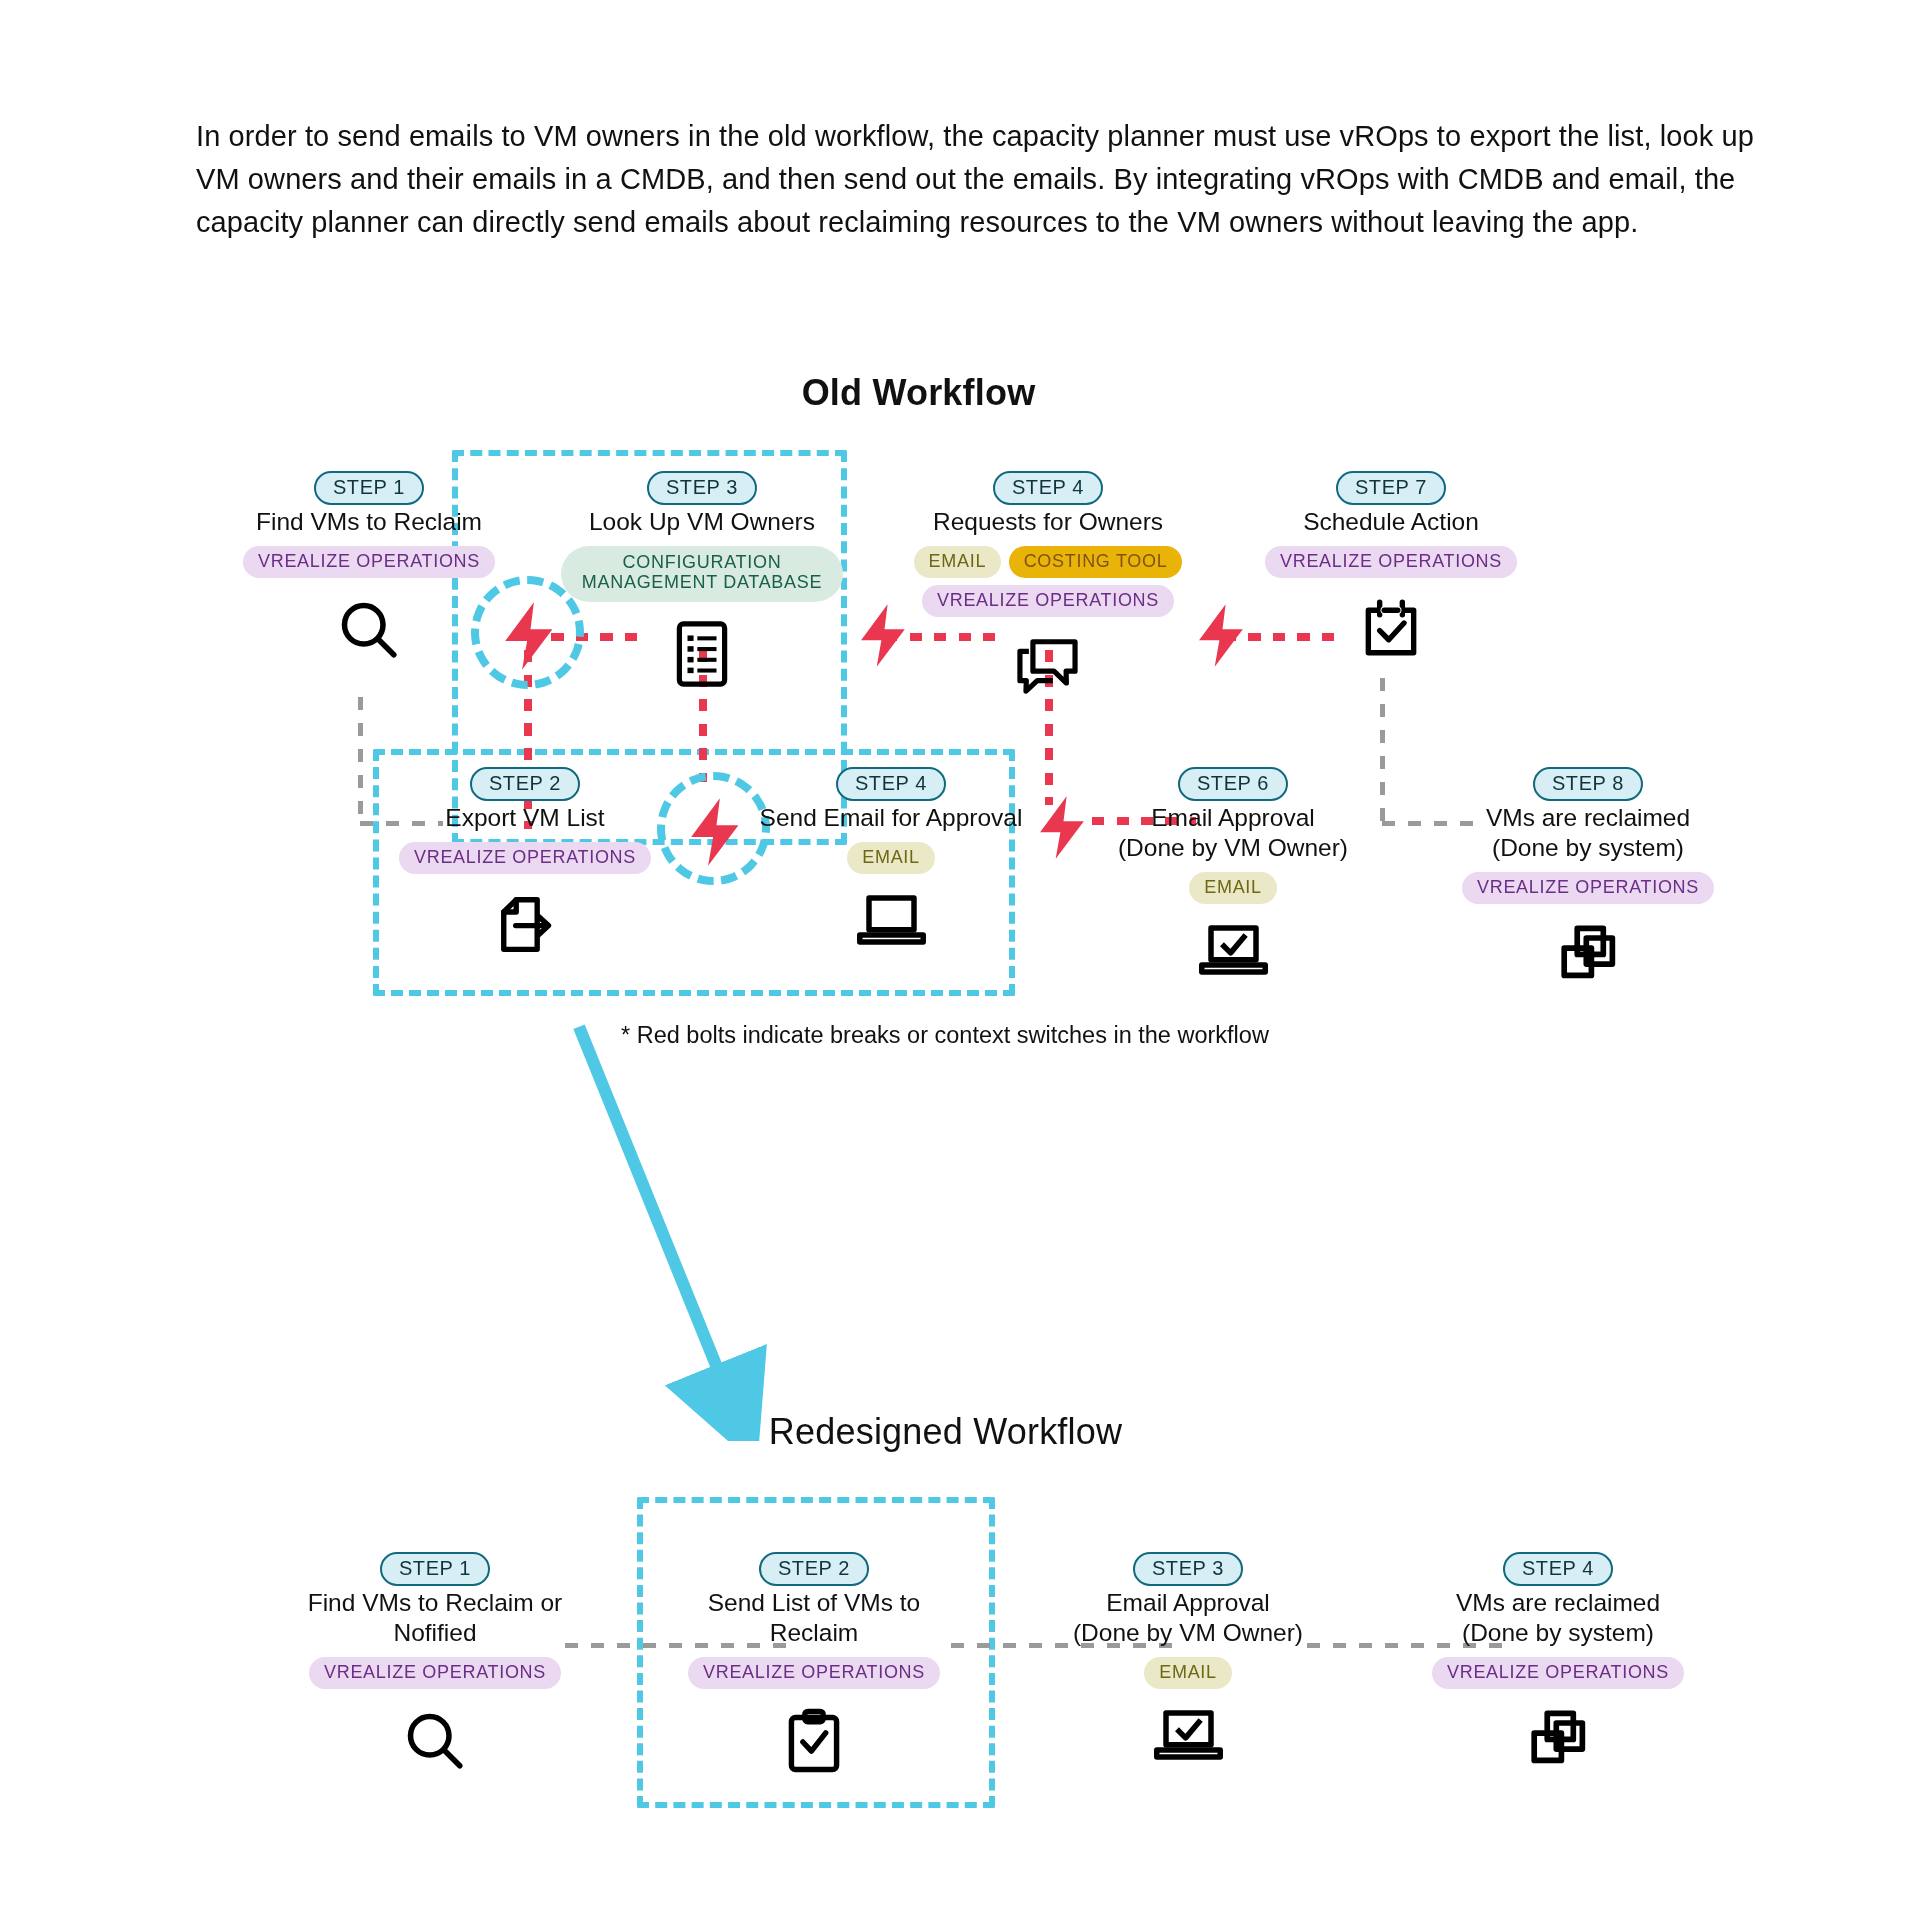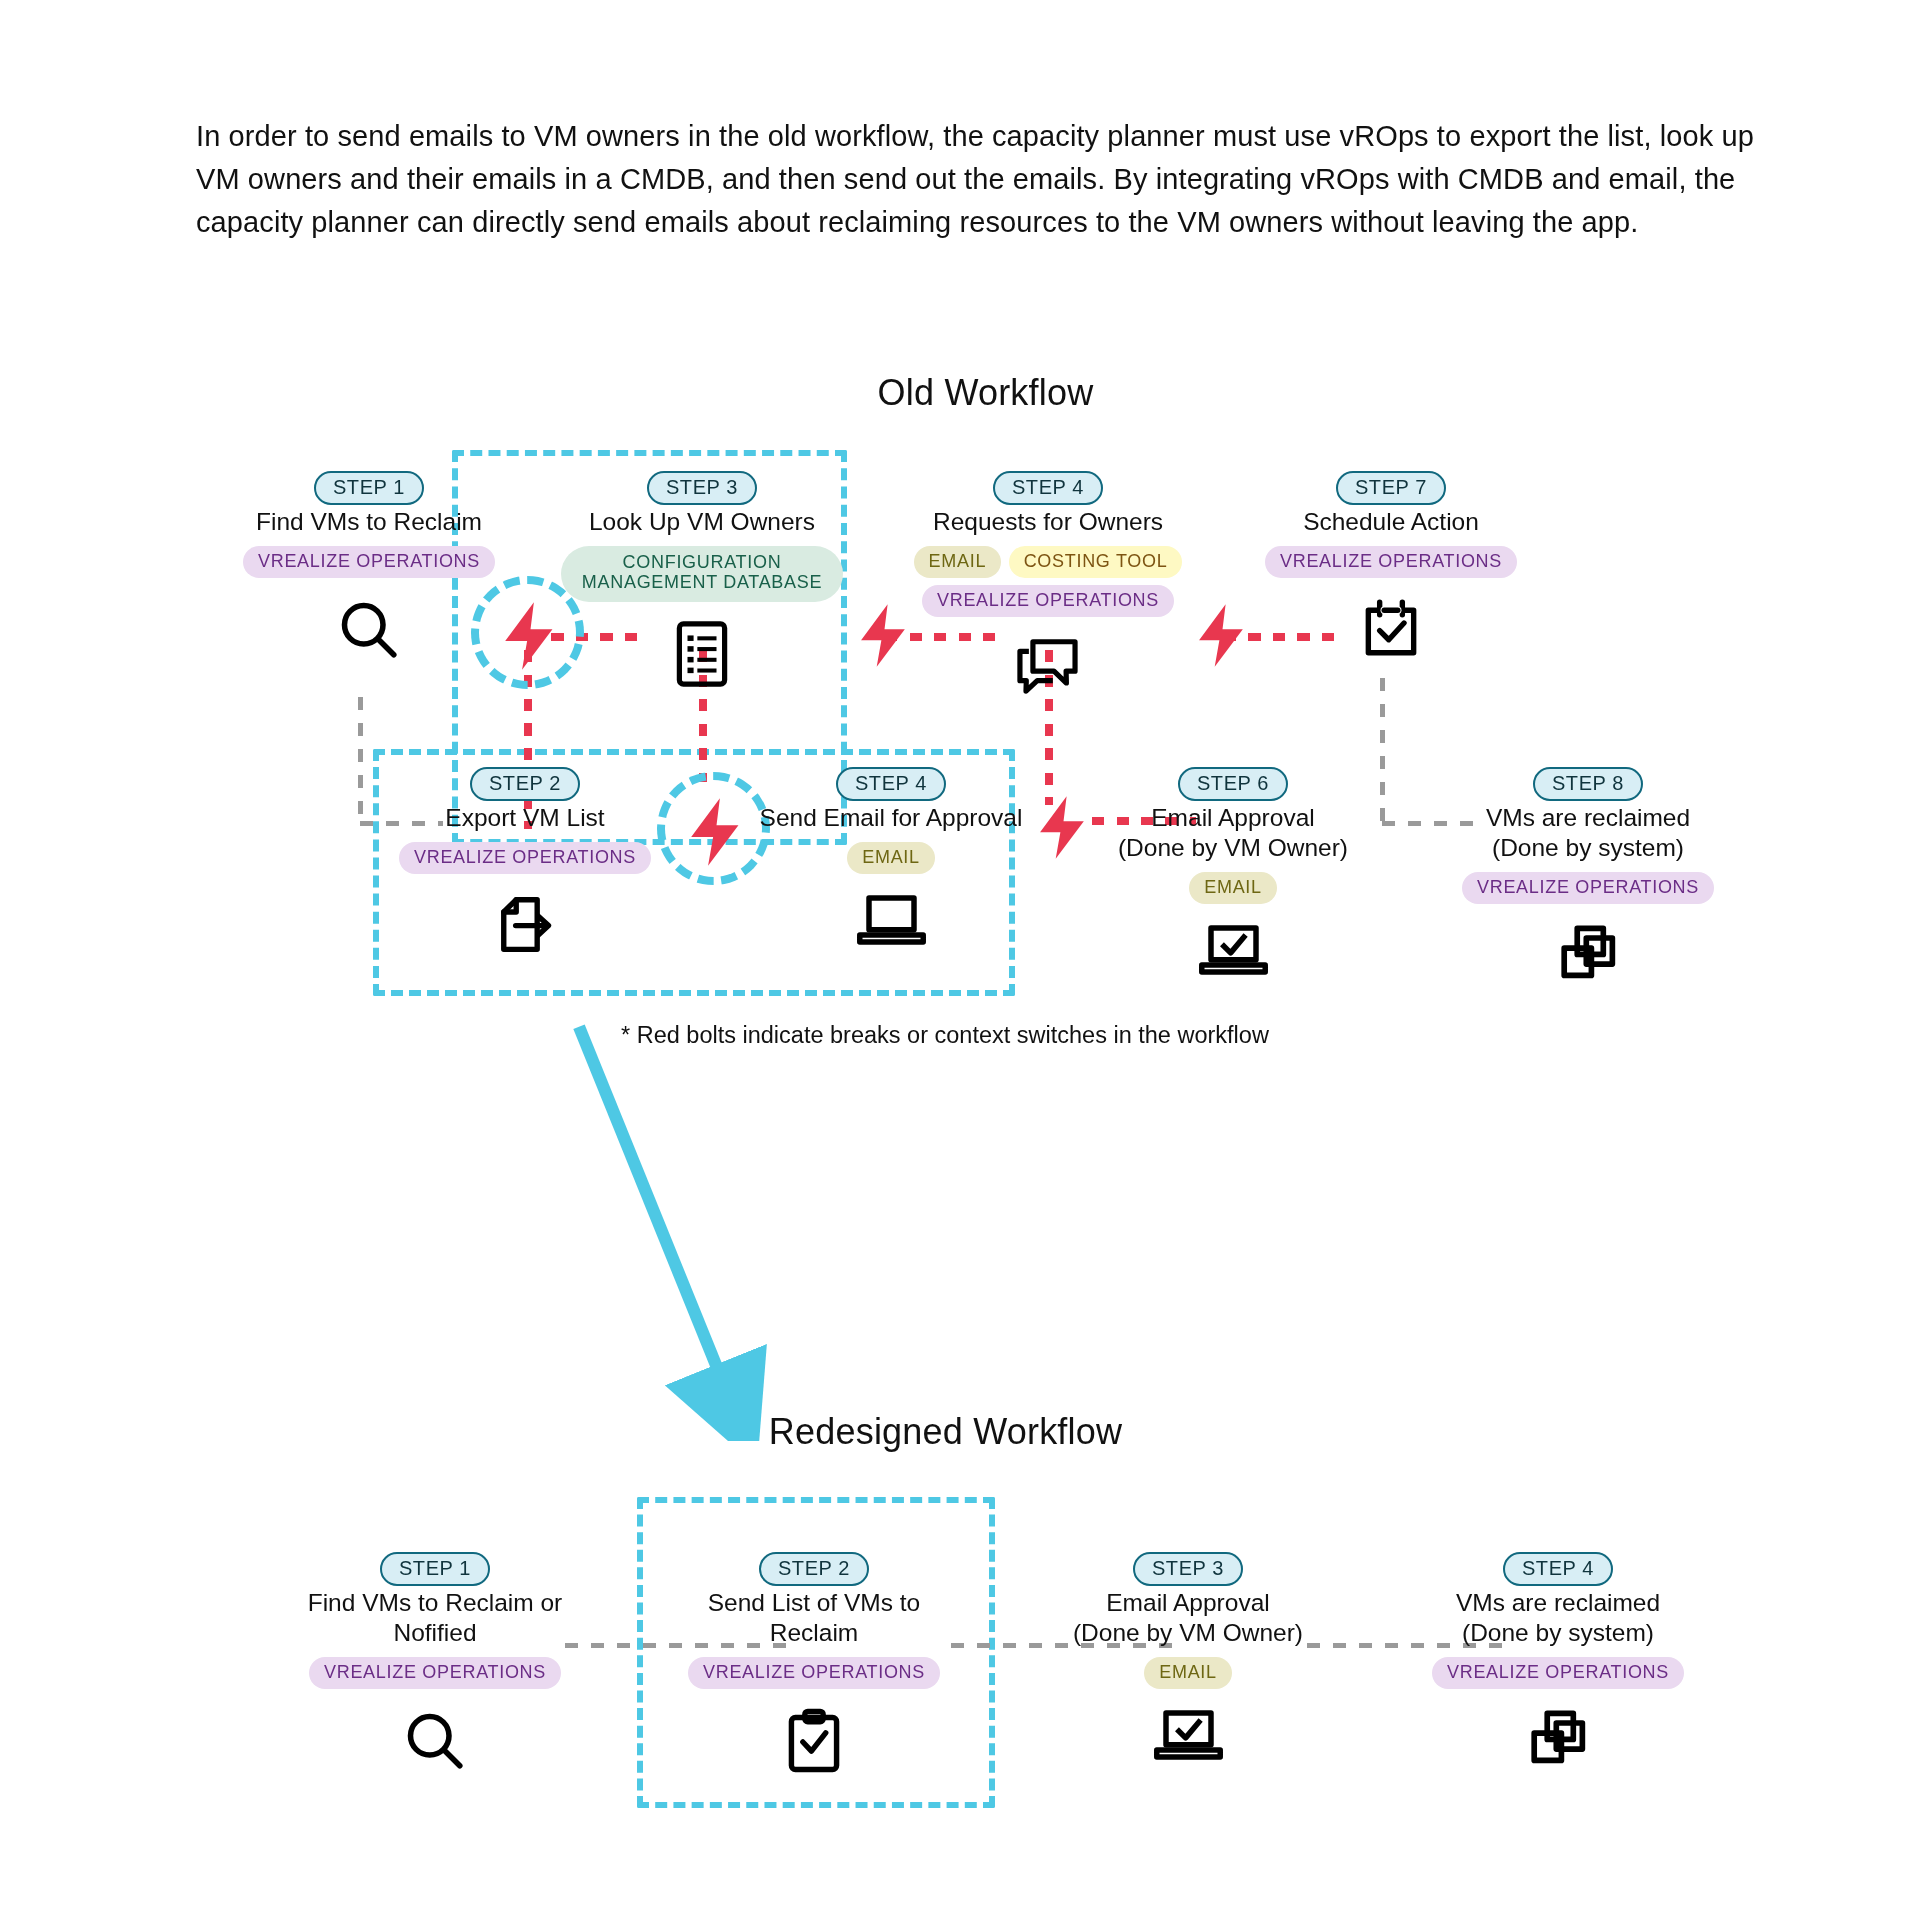--- a/index.html
+++ b/index.html
@@ -14,41 +14,41 @@
   #intro{
     left:196px;top:115px;width:1582px;
     font-size:29px;line-height:43px;color:#111111;
     letter-spacing:0.1px;
   }
 
   
   .section-title{
     font-size:36px;color:#111;letter-spacing:0.2px;text-align:center;
   }
-  #old-title{left:722px;top:372px;width:527px;}
+  #old-title{left:655px;top:372px;width:527px;font-weight:bold;}
   #new-title{left:682px;top:1411px;width:527px;}
 
   
   .node{position:absolute;width:282px;text-align:center;}
   .step-pill{
     display:inline-block;border:2.8px solid #11697f;border-radius:941px;
     background:#d8eef5;color:#10343d;font-size:20px;letter-spacing:0.6px;
     padding:2.8px 17px 4.7px;line-height:1.15;
   }
   .node-label{
     margin-top:2px;font-size:24.5px;line-height:30px;color:#111;white-space:pre-line;
   }
   .tag-row{margin-top:8.5px;display:flex;flex-wrap:wrap;justify-content:center;gap:7.5px;}
   .tag{
     display:inline-block;border-radius:941px;font-size:18px;letter-spacing:0.7px;
     padding:5.6px 15px 6.6px;line-height:1.1;white-space:pre-line;
   }
   .tag.vrops{background:#ead9f0;color:#6b2d86;}
   .tag.email{background:#ebe8c7;color:#6e6713;}
-  .tag.costing{background:#fef9c3;color:#7d5412;}
+  .tag.costing{background:#eab308;color:#7d5412;}
   .tag.cmdb{background:#d9ebe1;color:#19604a;width:301px;padding:7.5px 9.4px 8.5px;}
   .icon-wrap{margin-top:17px;display:flex;justify-content:center;}
 
   
   .cyan-box{
     position:absolute;border:6.6px dashed #4ec8e4;border-radius:1.9px;
     box-sizing:border-box;background:transparent;
   }
   
   .grey-dash{position:absolute;background-image:repeating-linear-gradient(to right,#9a9a9a 0 13px,transparent 13px 26px);height:4.7px;}

